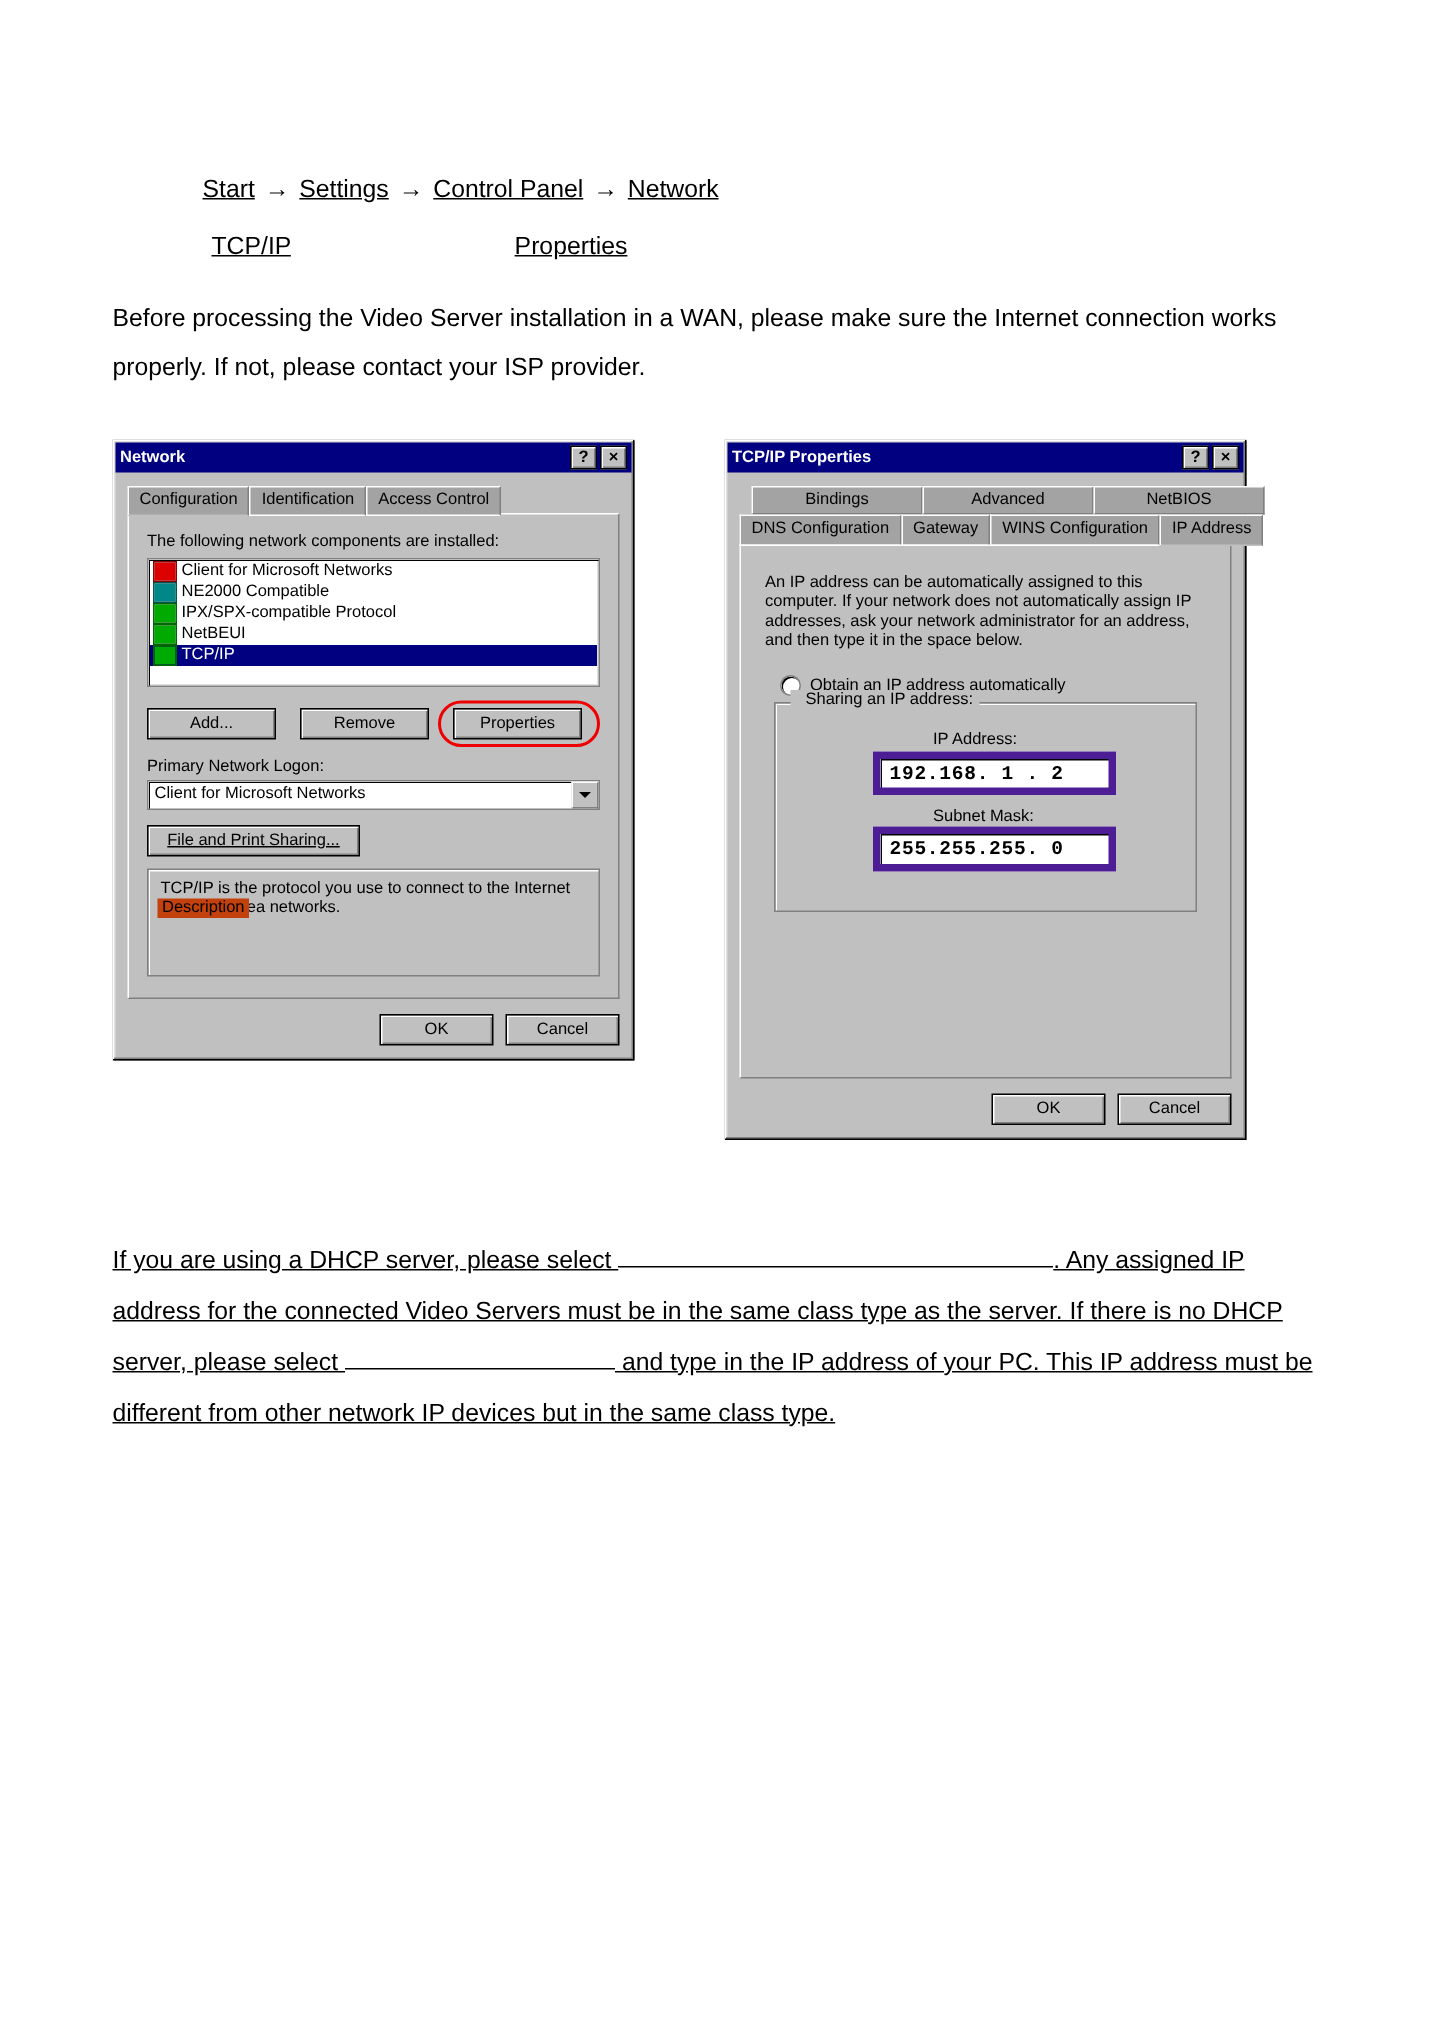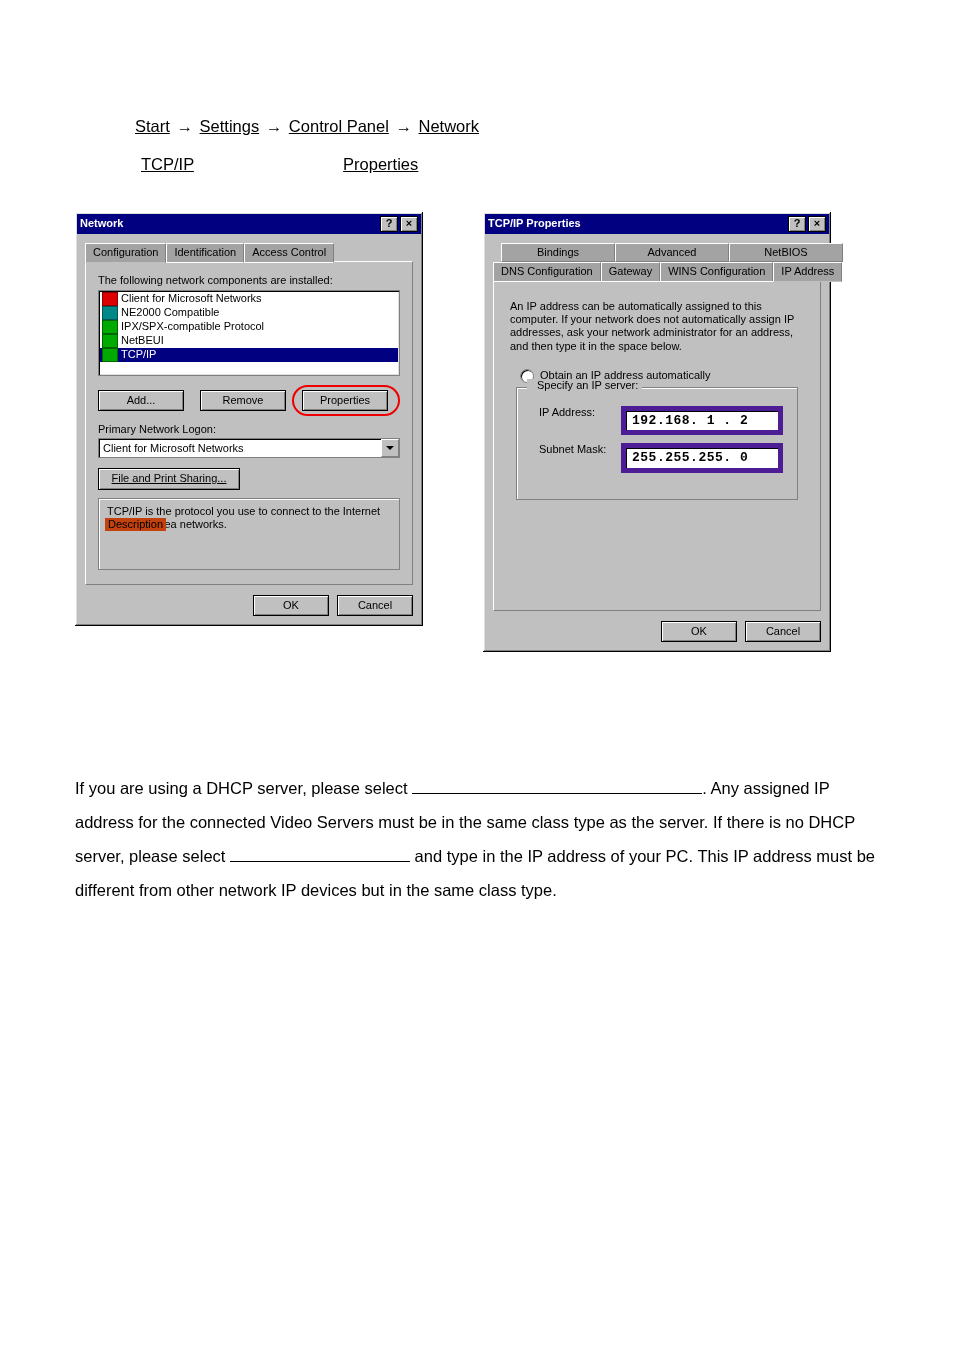--- a/index.html
+++ b/index.html
@@ -170,36 +170,36 @@
     margin: 4px 10px 0 10px;
     padding: 4px 10px 18px 10px;
     position:relative;
   }
   .fieldset-ip .legend-radio {
     position:absolute; top: -9px; left: 10px;
     background:#c0c0c0; padding: 0 4px;
     display:flex; align-items:center; gap:6px;
   }
   .ipgrid { margin-top: 14px; margin-left: 12px; }
-  .iprow { display:flex; margin: 8px 0; }
+  .iprow { display:flex; align-items:center; margin: 8px 0; flex-direction: column; }
   .iprow .lab { width: 82px; }
   .ipbox {
     background:#fff;
     border:5px solid #4c1d95;
     box-shadow: inset 1px 1px 0 #000;
     font-family: "Courier New", monospace;
     font-weight: bold;
     font-size: 13px;
     padding: 2px 6px;
     width: 140px;
     letter-spacing: 0.5px;
   }
   .spacer-tcp { height: 96px; }
 
-  .below-text { margin-top: 120px; }
+  .below-text { margin-top: 64px; text-decoration: underline; }
 
 </style>
 </head>
 <body>
 
 <div class="page">
 
   <div class="crumb-row crumb-indent">
     <span class="u">Start</span>
     <span class="arrow">→</span>
@@ -209,20 +209,21 @@
     <span class="arrow">→</span>
     <span class="u">Network</span>
   </div>
 
   <div class="crumb-row crumb-row2 crumb-indent2">
     <span class="u">TCP/IP</span>
     <span class="gap"></span>
     <span class="u">Properties</span>
   </div>
 
+  <p style="margin-top:14px;">Before processing the Video Server installation in a WAN, please make sure the Internet connection works properly. If not, please contact your ISP provider.</p>
 
   <div class="dialogs">
 
     <div class="dlg">
       <div class="titlebar">
         <span class="t">Network</span>
         <span class="tb-btn">?</span>
         <span class="tb-btn">×</span>
       </div>
       <div class="dlg-body">
@@ -313,21 +314,21 @@
           <div class="info-p">An IP address can be automatically assigned to this computer. If your network does not automatically assign IP addresses, ask your network administrator for an address, and then type it in the space below.</div>
 
           <div class="radio">
             <span class="r"></span>
             <span>Obtain an IP address automatically</span>
           </div>
 
           <div class="fieldset-ip">
             <div class="legend-radio">
               <span class="r checked"></span>
-              <span>Specify an IP server:</span>
+              <span>Sharing an IP address:</span>
             </div>
             <div class="ipgrid">
               <div class="iprow">
                 <span class="lab">IP Address:</span>
                 <span class="ipbox">192.168.  1 .  2</span>
               </div>
               <div class="iprow">
                 <span class="lab">Subnet Mask:</span>
                 <span class="ipbox">255.255.255.  0</span>
               </div>

